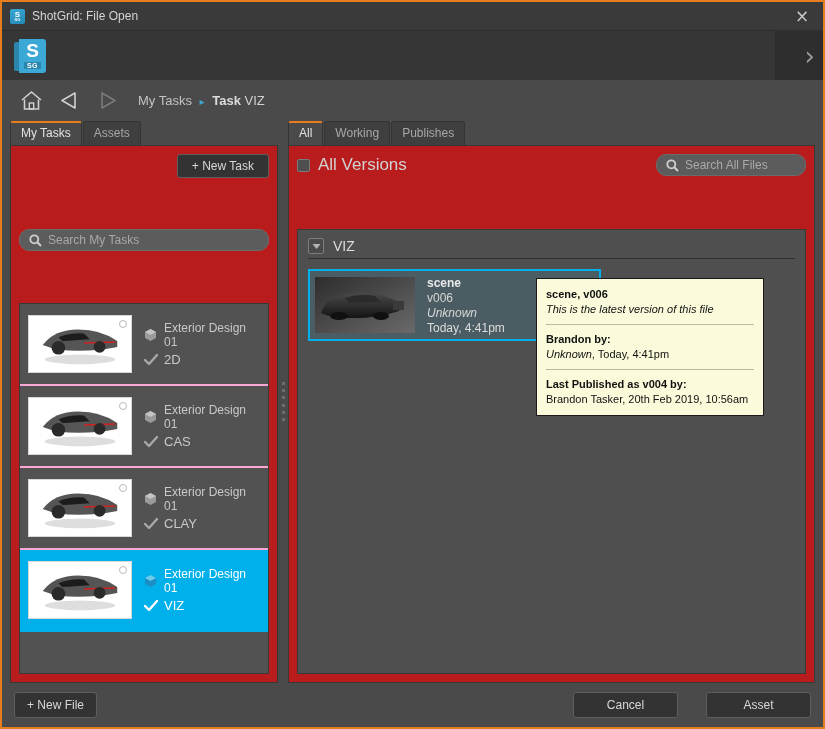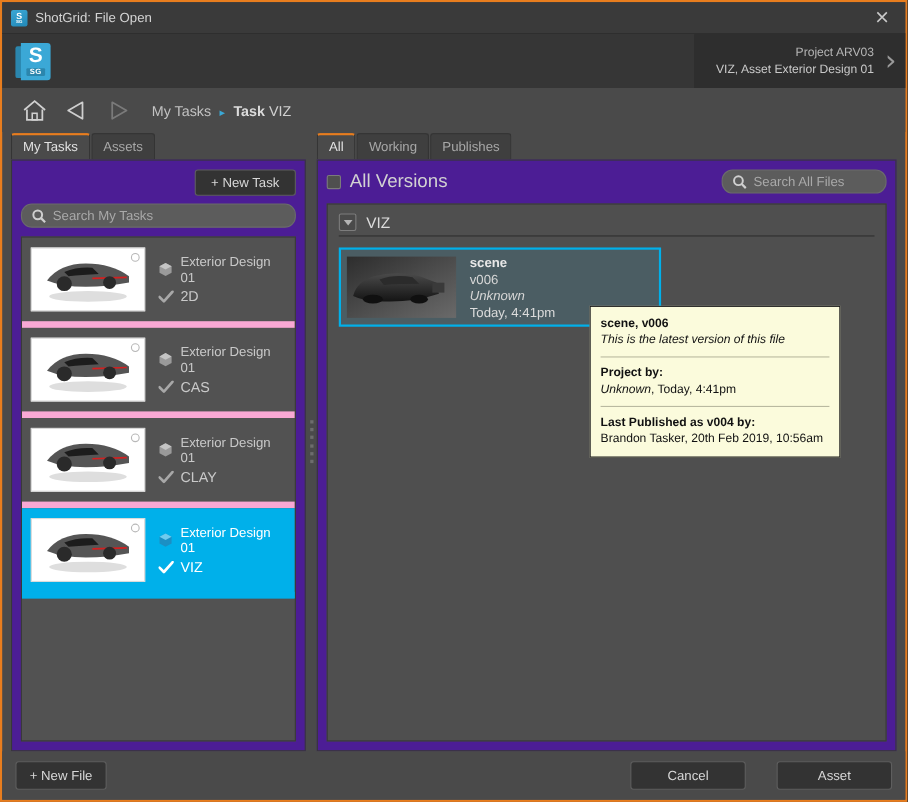--- a/index.html
+++ b/index.html
@@ -124,23 +124,24 @@
     padding: 4px 10px 4px; font-size: 12px; color: #a8a8a8;
     background: #3f3f3f; border: 1px solid #343434; border-bottom: none;
     border-radius: 3px 3px 0 0; cursor: pointer; margin-right: 1px;
     line-height: 15px;
   }
   .tab.active {
     background: #4a4a4a; color: #e2e2e2;
     border-top: 2px solid #e87d1e; padding-top: 3px;
   }
   .panel {
-    flex: 1; border: 1px solid #383838; background: #4c1d95;
+    flex: 1; border: 1px solid #383838; background: #b91c1c;
     display: flex; flex-direction: column; min-height: 0;
     padding: 8px;
+    gap: 44px;
   }
   
   .lt-row { display: flex; justify-content: flex-end; margin-bottom: 7px; }
   .btn {
     background: #333; border: 1px solid #5e5e5e; border-radius: 3px;
     color: #d8d8d8; font-size: 12px; padding: 4px 14px; cursor: pointer;
     font-family: "Liberation Sans", sans-serif;
   }
   .search {
     display: flex; align-items: center;
@@ -154,21 +155,21 @@
     font-family: "Liberation Sans", sans-serif;
   }
   .search input::placeholder { color: #a9a9a9; }
   
   .task-list {
     flex: 1; border: 1px solid #393939; background: #525252;
     overflow: hidden; min-height: 0;
   }
   .task-item {
     display: flex; align-items: center;
-    padding: 6px 8px; border-bottom: 6px solid #f9a8d4;
+    padding: 6px 8px; border-bottom: 2px solid #f9a8d4;
     cursor: pointer; height: 82px;
   }
   .task-item.selected { background: #00b0ea; border-bottom-color: #00b0ea; }
   .thumb {
     width: 104px; height: 58px; flex: 0 0 104px;
     background: #fff; border: 1px solid #d8d8d8;
     margin-right: 12px; position: relative; overflow: hidden;
   }
   .thumb svg { display: block; width: 100%; height: 100%; }
   .task-meta { display: flex; flex-direction: column; gap: 3px; min-width: 0; }
@@ -244,24 +245,20 @@
 
   <div class="header">
     <div class="logo">
       <div class="spine"></div>
       <div class="page">
         <div class="s">S</div>
         <div class="sg">SG</div>
       </div>
     </div>
     <div class="proj-box">
-      <div class="proj-text">
-        <div class="l1">Project ARV03</div>
-        <div class="l2">VIZ, Asset Exterior Design 01</div>
-      </div>
       <div class="proj-chev">›</div>
     </div>
   </div>
 
   <div class="navbar">
     <div class="nav-btn">
       <svg width="23" height="21" viewBox="0 0 23 21">
         <path d="M2 10 L11.5 2 L21 10" fill="none" stroke="#d0d0d0" stroke-width="1.6"></path>
         <path d="M4.5 9.5 V19 H18.5 V9.5" fill="none" stroke="#d0d0d0" stroke-width="1.6"></path>
         <rect x="9.3" y="13" width="4.4" height="6" fill="none" stroke="#d0d0d0" stroke-width="1.4"></rect>
@@ -529,20 +526,20 @@
     <button class="btn">+ New File</button>
     <div class="spacer"></div>
     <button class="btn btn-wide" style="margin-right:28px;">Cancel</button>
     <button class="btn btn-wide">Asset</button>
   </div>
 
   <div class="tooltip">
     <div class="tt-title">scene, v006</div>
     <div class="tt-italic">This is the latest version of this file</div>
     <div class="tt-rule"></div>
-    <div class="tt-sec-title">Project by:</div>
+    <div class="tt-sec-title">Brandon by:</div>
     <div><i>Unknown</i><span>, Today, 4:41pm</span></div>
     <div class="tt-rule"></div>
     <div class="tt-sec-title">Last Published as v004 by:</div>
     <div>Brandon Tasker, 20th Feb 2019, 10:56am</div>
   </div>
 
 </div>
 
 </body></html>

